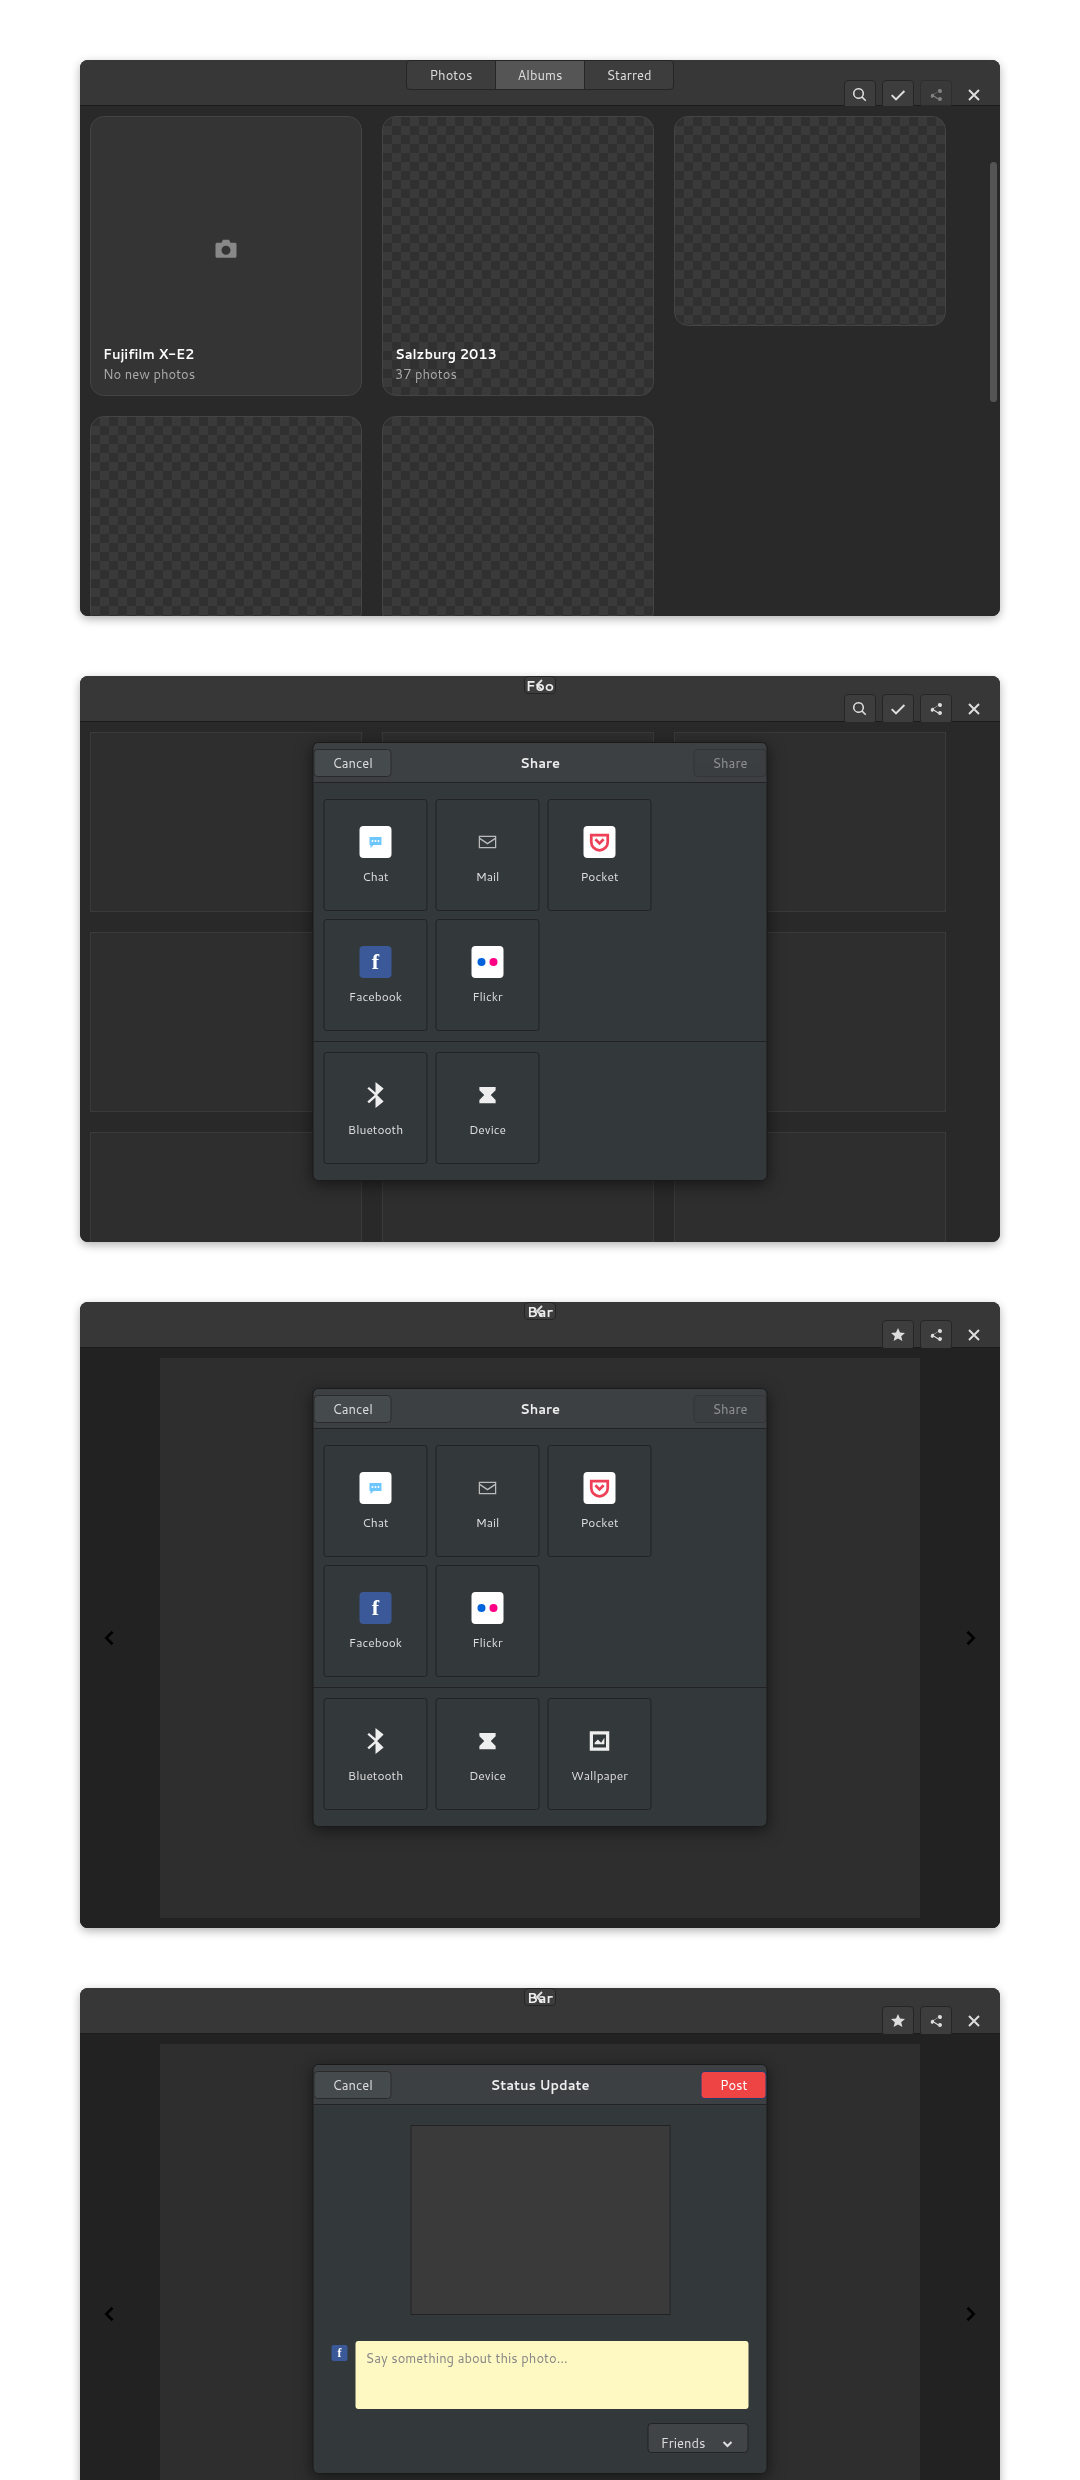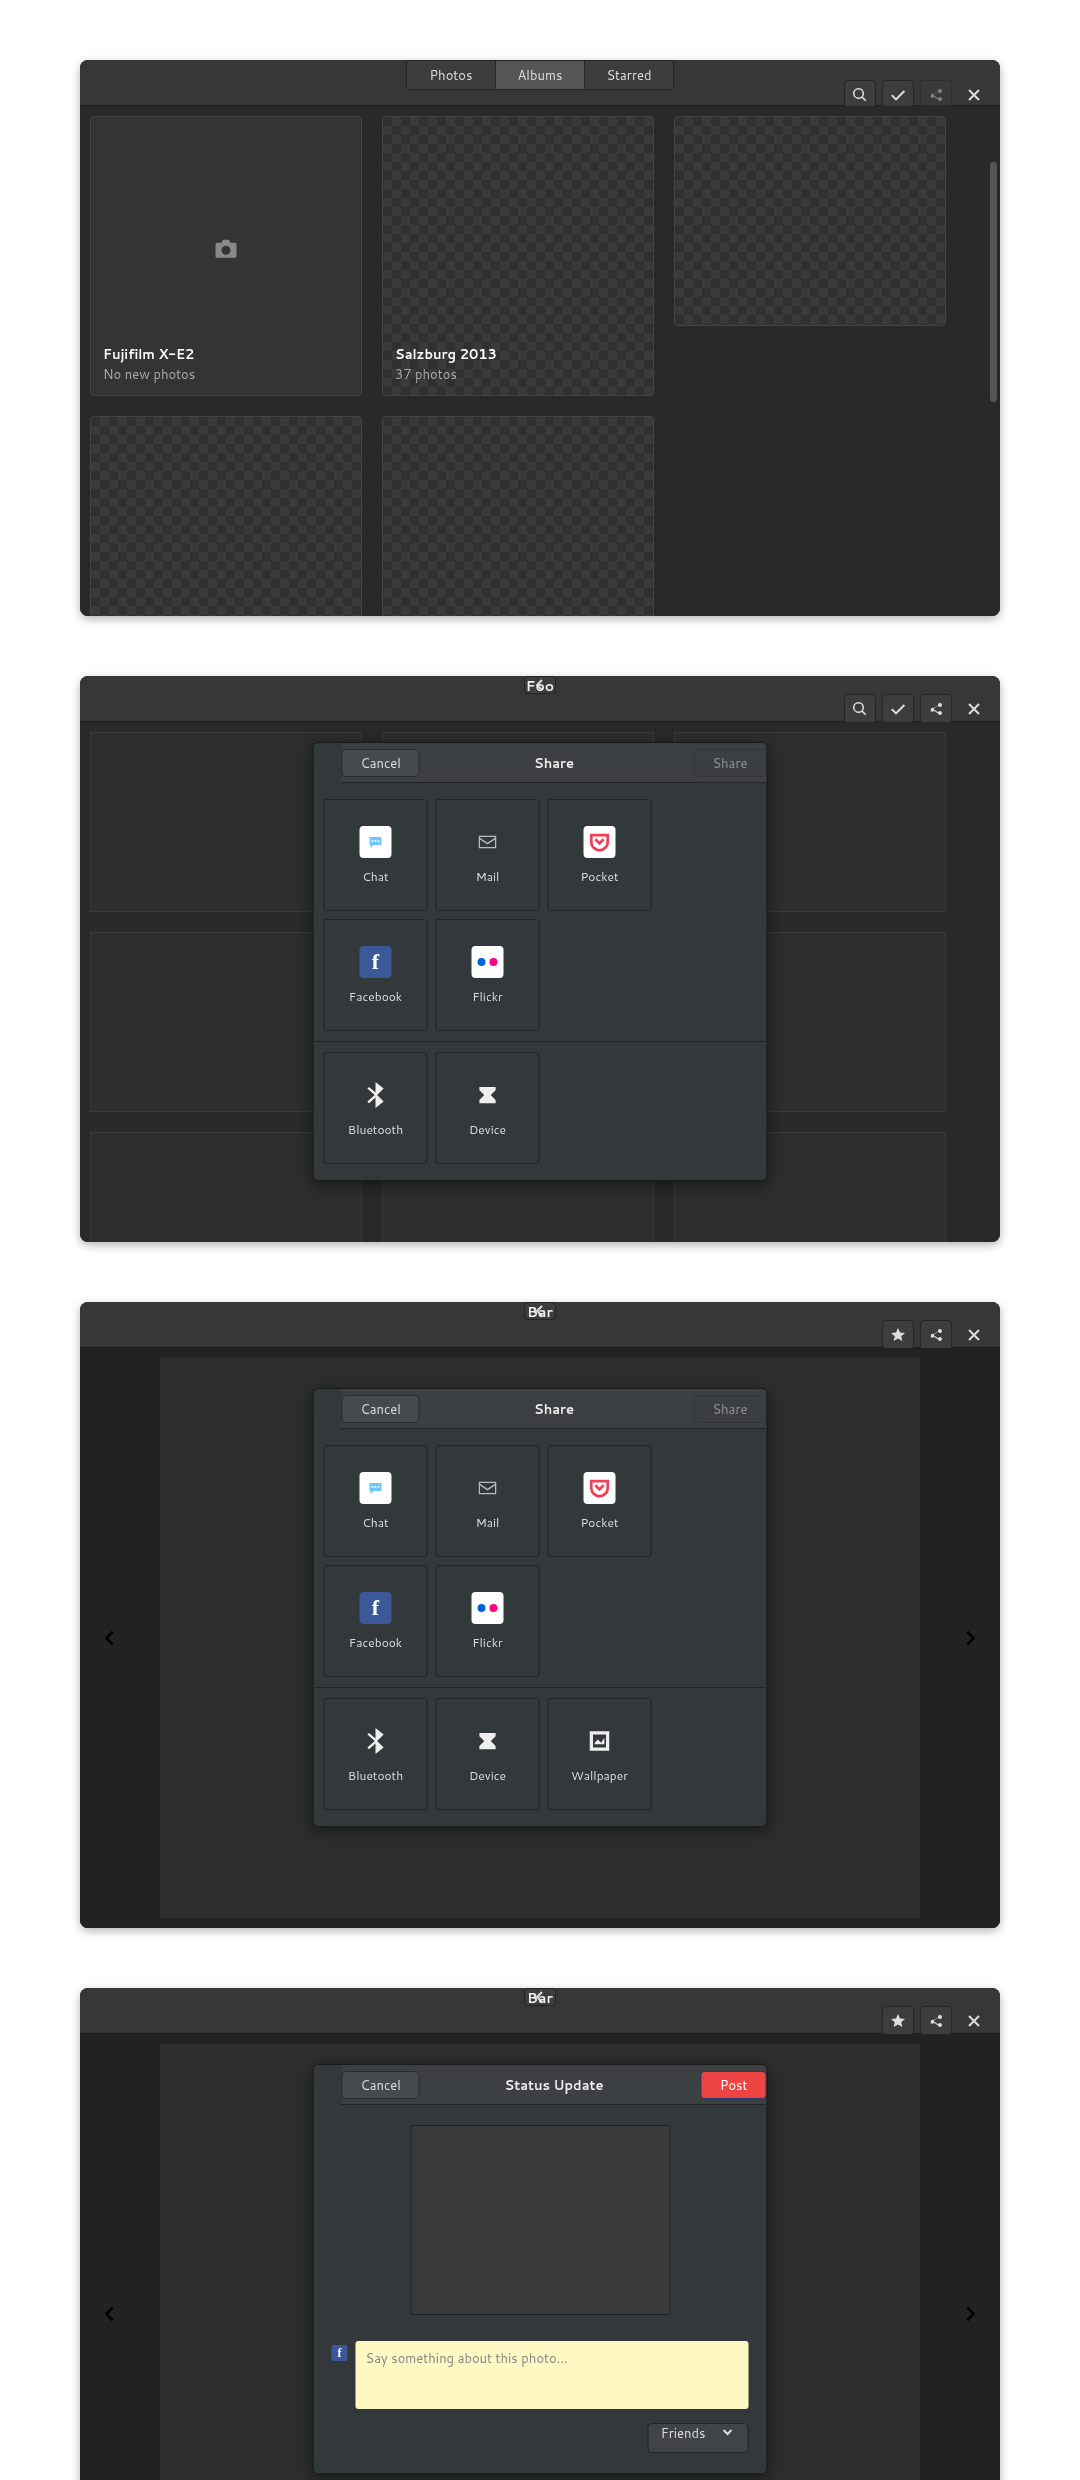--- a/index.html
+++ b/index.html
@@ -61,21 +61,21 @@
     padding: 10px;
     height: 510px;
     overflow: hidden;
     position: relative;
   }
   .album-grid { display: flex; flex-wrap: wrap; gap: 20px; }
   .album {
     width: 272px;
     height: 280px;
     border: 1px solid #444;
-    border-radius: 4px;
+    border-radius: 14px;
     background: #343434;
     position: relative;
     display: flex;
     flex-direction: column;
     justify-content: flex-end;
     padding: 12px;
   }
   .album.checker {
     background-image:
       linear-gradient(45deg, #3a3a3a 25%, transparent 25%),
@@ -116,21 +116,20 @@
     overflow: hidden;
   }
   .dialog-hdr {
     height: 40px;
     background: #3c4042;
     border-bottom: 1px solid #222;
     display: flex;
     align-items: center;
     padding: 0 0;
     position: relative;
-    margin-left: 28px;
   }
   .dialog-hdr .dtitle {
     position: absolute;
     left: 50%; transform: translateX(-50%);
     color: #eee;
     font-size: 13px;
     font-weight: bold;
   }
   .dbtn {
     height: 28px;
@@ -217,21 +216,21 @@
     padding:8px 10px;
   }
   .privacy-row { width:100%; display:flex; justify-content:flex-end; margin-top:14px; }
   .privacy-btn {
     height:30px; padding:0 12px;
     background:#404446;
     border:1px solid #222;
     border-radius:4px;
     color:#ddd;
     font-size:13px;
-    display:inline-flex; align-items:flex-start; gap:14px;
+    display:inline-flex; align-items:flex-end; gap:14px;
     cursor:pointer;
   }
   svg.glyph { width:16px; height:16px; fill:currentColor; }
 </style>
 </head>
 <body>
 
 <svg width="0" height="0" style="position:absolute">
   <defs>
     <g id="i-search">

